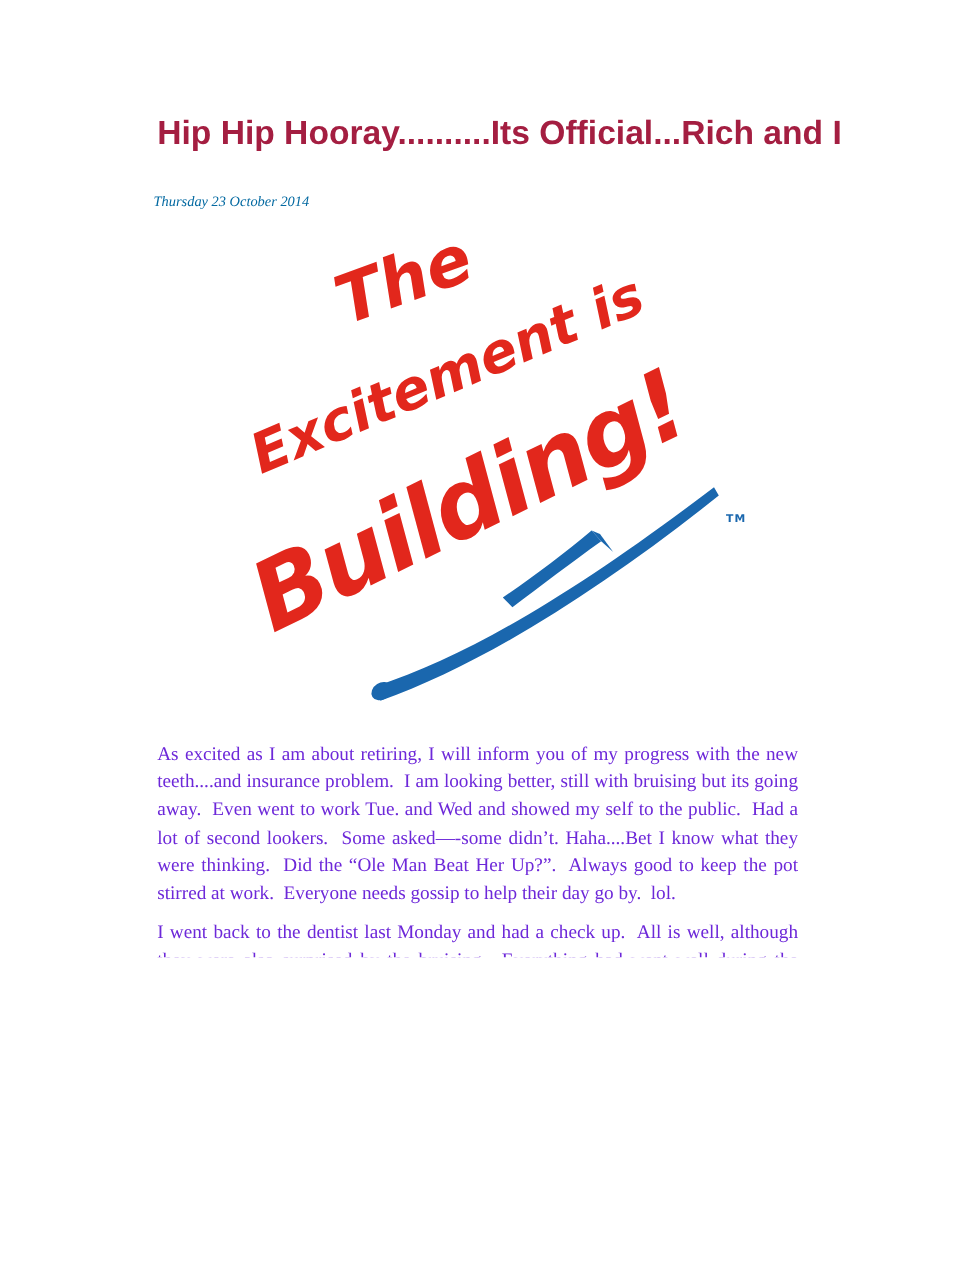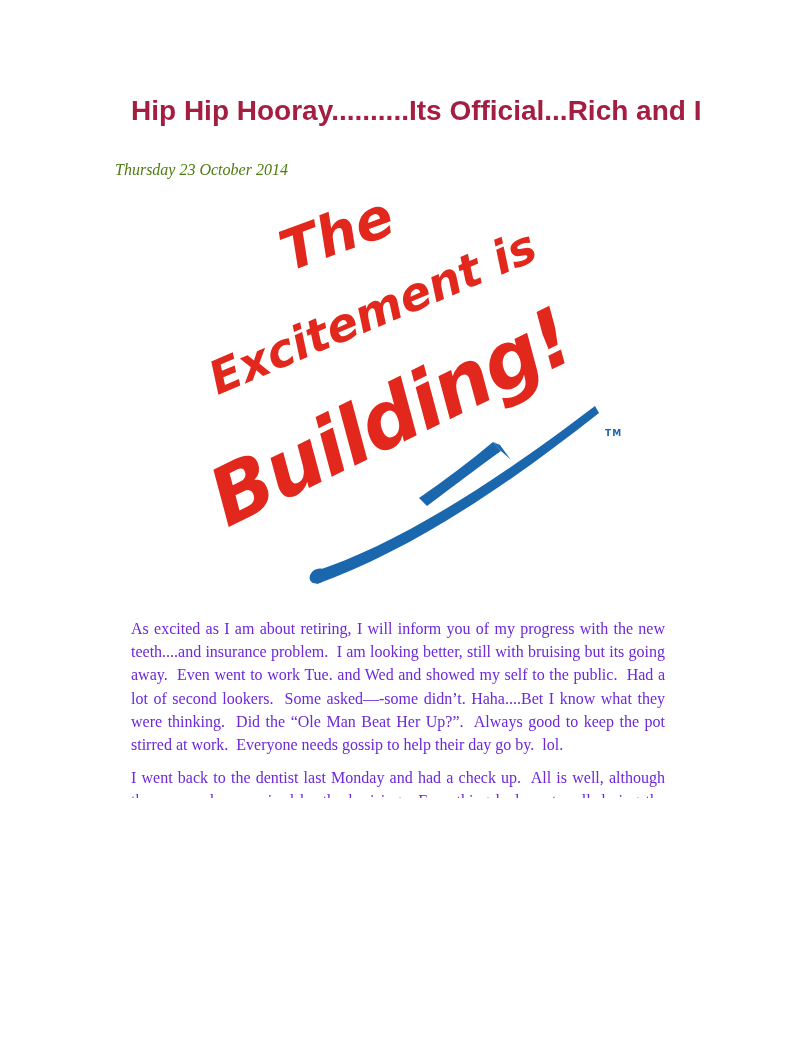--- a/index.html
+++ b/index.html
@@ -24,26 +24,26 @@
     font-family: "Liberation Sans", sans-serif;
     font-weight: bold;
     font-size: 28px;
     line-height: 37px;
     color: #a41e41;
     letter-spacing: 0;
   }
   .post-title .title-line { display: block; white-space: nowrap; }
   .post-date {
     position: absolute;
-    left: 115px;
+    left: 128px;
     top: 161px;
     font-family: "Liberation Serif", serif;
     font-style: italic;
-    font-size: 16px;
-    color: #4d7c0f;
+    font-size: 12px;
+    color: #0369a1;
   }
   
   .logo {
     position: absolute;
     left: 185px;
     top: 193px;
     width: 435px;
     height: 412px;
   }
   .logo-line {

